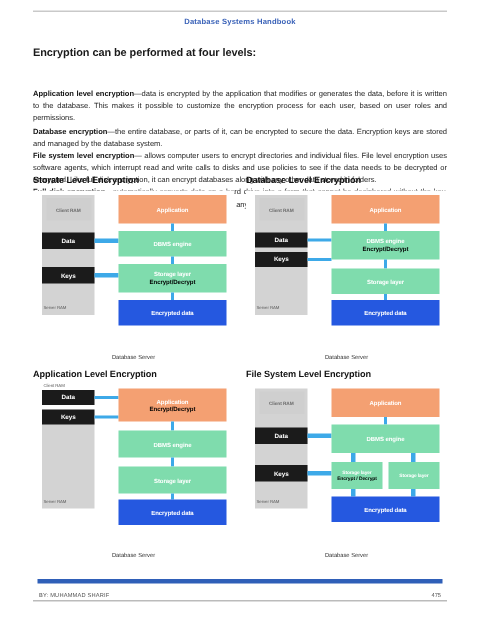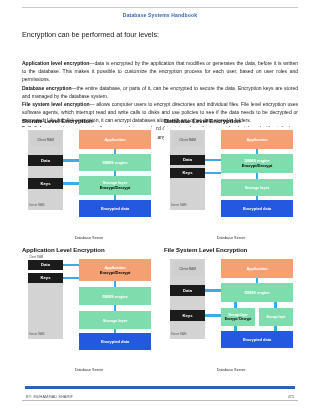--- a/index.html
+++ b/index.html
@@ -28,21 +28,21 @@
     color: #3a62b8;
     font-weight: 600;
   }
   
   .content {
     position: absolute;
     top: 30px; left: 22px; right: 22px;
   }
   h1.sec-title {
     font-size: 7.3px;
-    font-weight: 400;
+    font-weight: 700;
     color: #1a1a1a;
     letter-spacing: -0.05px;
     margin-bottom: 20px;
   }
   p.para {
     font-size: 5.05px;
     line-height: 1.62;
     color: #252525;
     text-align: justify;
     margin-bottom: 0px;

